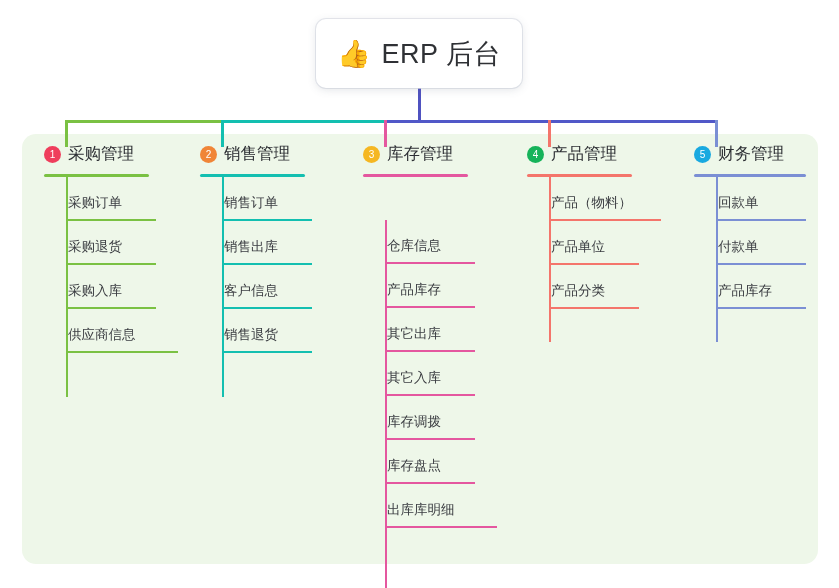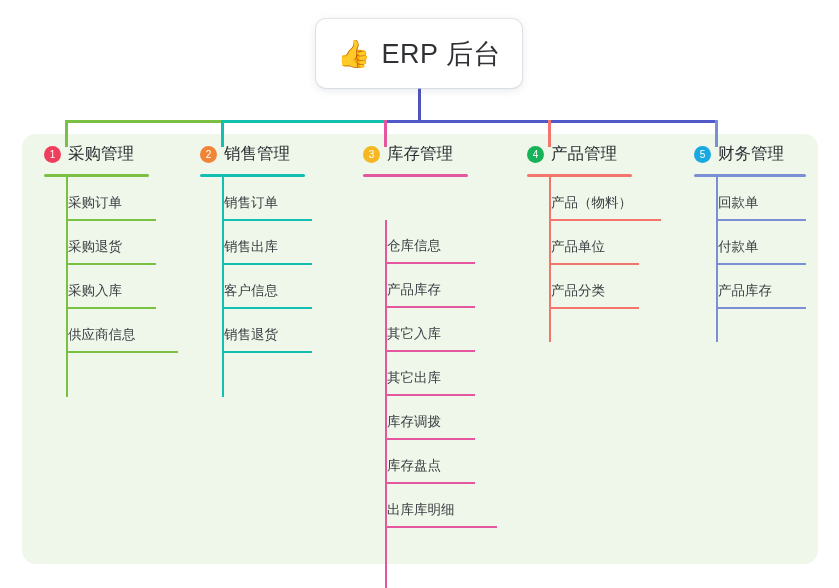--- a/index.html
+++ b/index.html
@@ -139,25 +139,25 @@
           <div class="spine" style="background: rgb(228, 87, 159); height: 385px; left: 22px;"></div>
           <div class="leaf">
             <span class="leaf-label">仓库信息</span>
             <div class="leaf-rule" style="background: rgb(228, 87, 159); left: 22px; width: 90px;"></div>
           </div>
           <div class="leaf">
             <span class="leaf-label">产品库存</span>
             <div class="leaf-rule" style="background: rgb(228, 87, 159); left: 22px; width: 90px;"></div>
           </div>
           <div class="leaf">
+            <span class="leaf-label">其它出库</span>
+            <div class="leaf-rule" style="background: rgb(228, 87, 159); left: 22px; width: 90px;"></div>
+          </div>
+          <div class="leaf">
             <span class="leaf-label">其它入库</span>
-            <div class="leaf-rule" style="background: rgb(228, 87, 159); left: 22px; width: 90px;"></div>
-          </div>
-          <div class="leaf">
-            <span class="leaf-label">其它出库</span>
             <div class="leaf-rule" style="background: rgb(228, 87, 159); left: 22px; width: 90px;"></div>
           </div>
           <div class="leaf">
             <span class="leaf-label">库存调拨</span>
             <div class="leaf-rule" style="background: rgb(228, 87, 159); left: 22px; width: 90px;"></div>
           </div>
           <div class="leaf">
             <span class="leaf-label">库存盘点</span>
             <div class="leaf-rule" style="background: rgb(228, 87, 159); left: 22px; width: 90px;"></div>
           </div>

